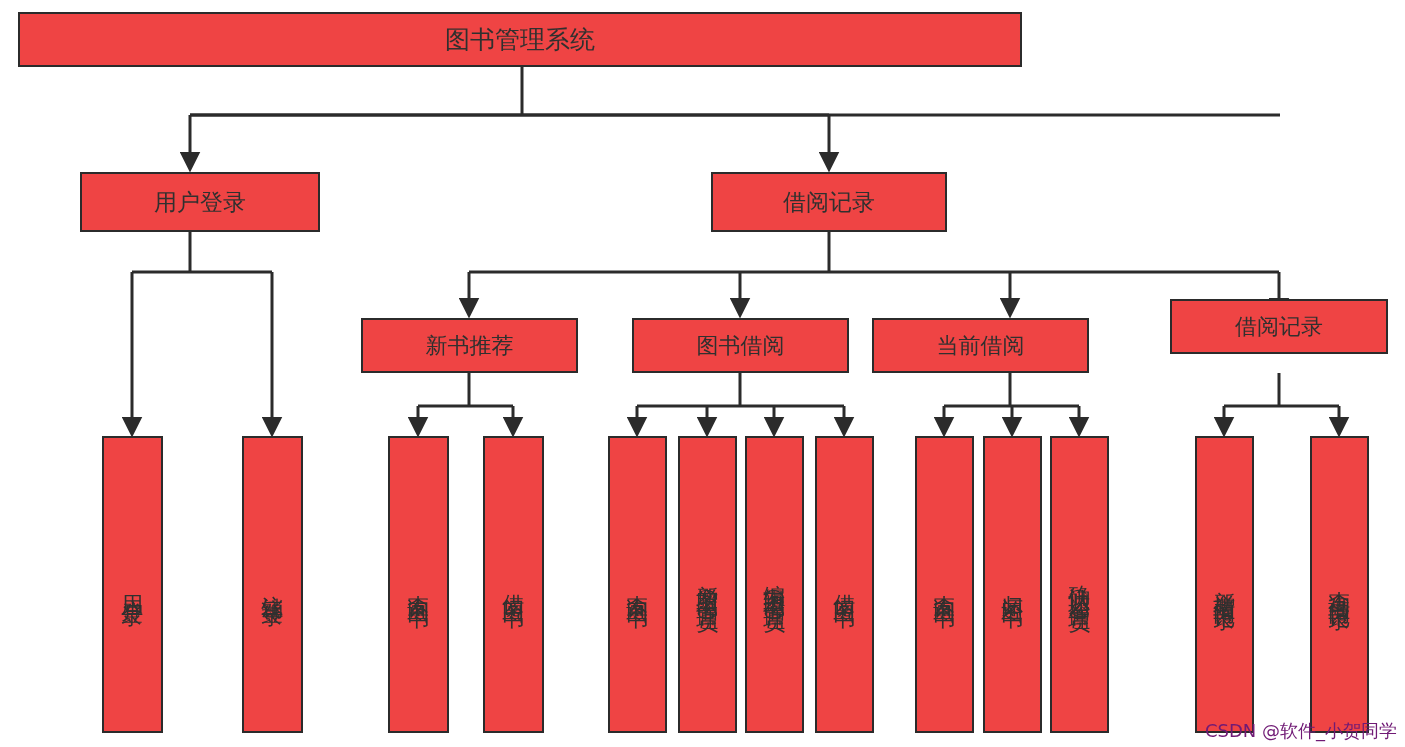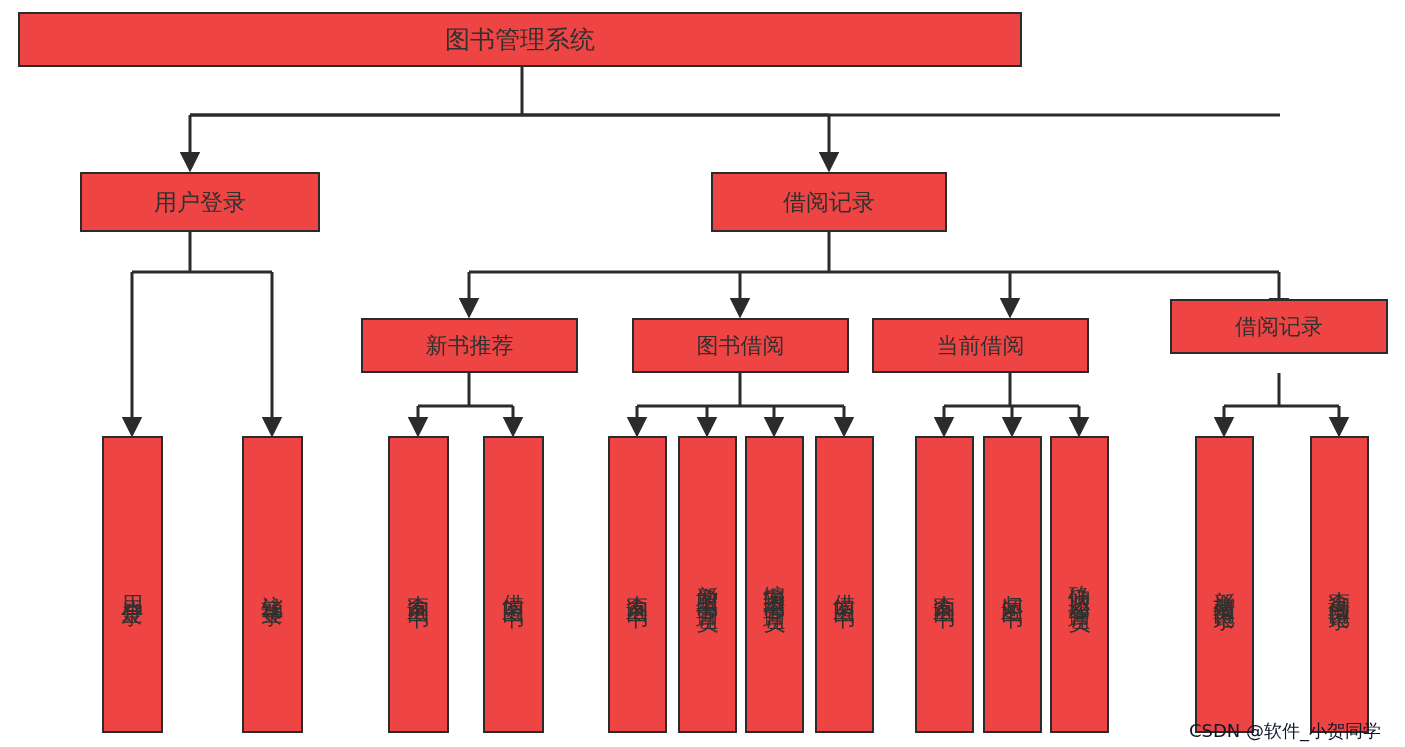--- a/index.html
+++ b/index.html
@@ -56,24 +56,24 @@
     padding: 6px 0;
   }
   .node.leaf .vtext {
     writing-mode: vertical-rl;
     text-orientation: upright;
     white-space: nowrap;
     display: block;
   }
   .watermark {
     position: absolute;
-    right: 24px;
+    right: 8px;
     bottom: 4px;
     font-size: 18px;
-    color: #0f172a;
+    color: #701a75;
     white-space: nowrap;
     user-select: none;
   }
 </style>
 </head>
 <body>
 
 <div id="canvas">
 
   <svg class="edges" viewBox="0 0 1405 747" xmlns="http://www.w3.org/2000/svg">

